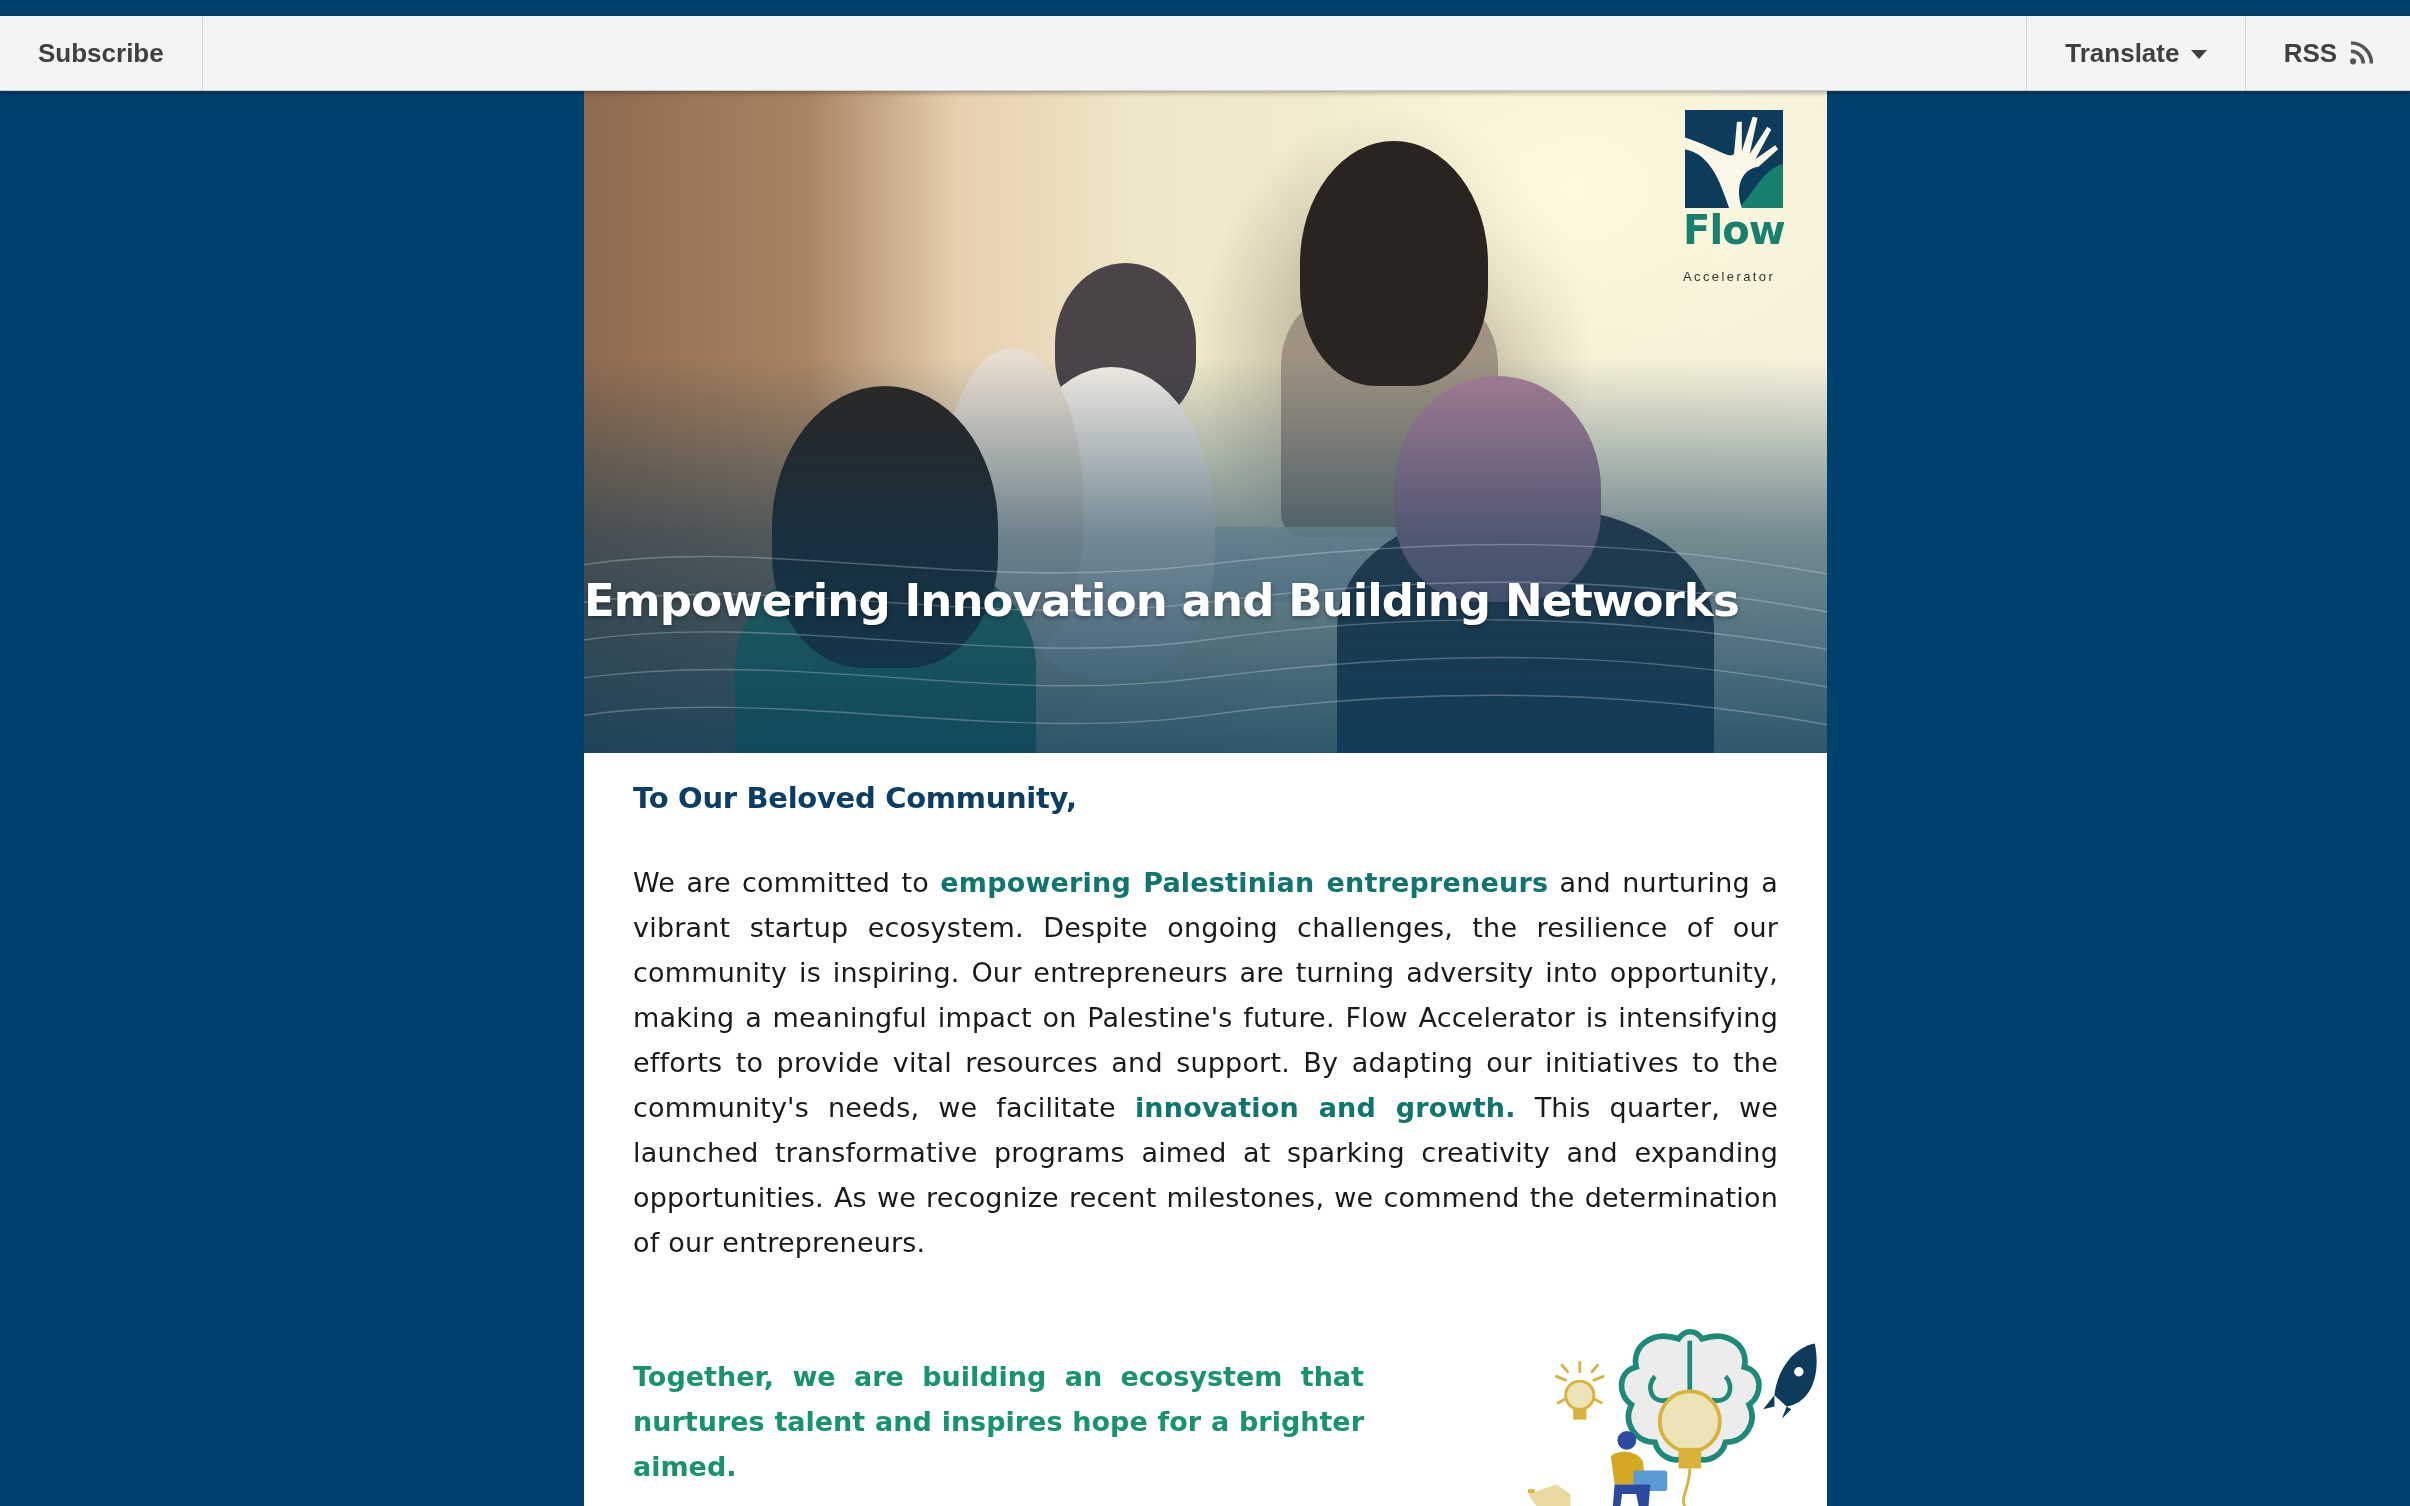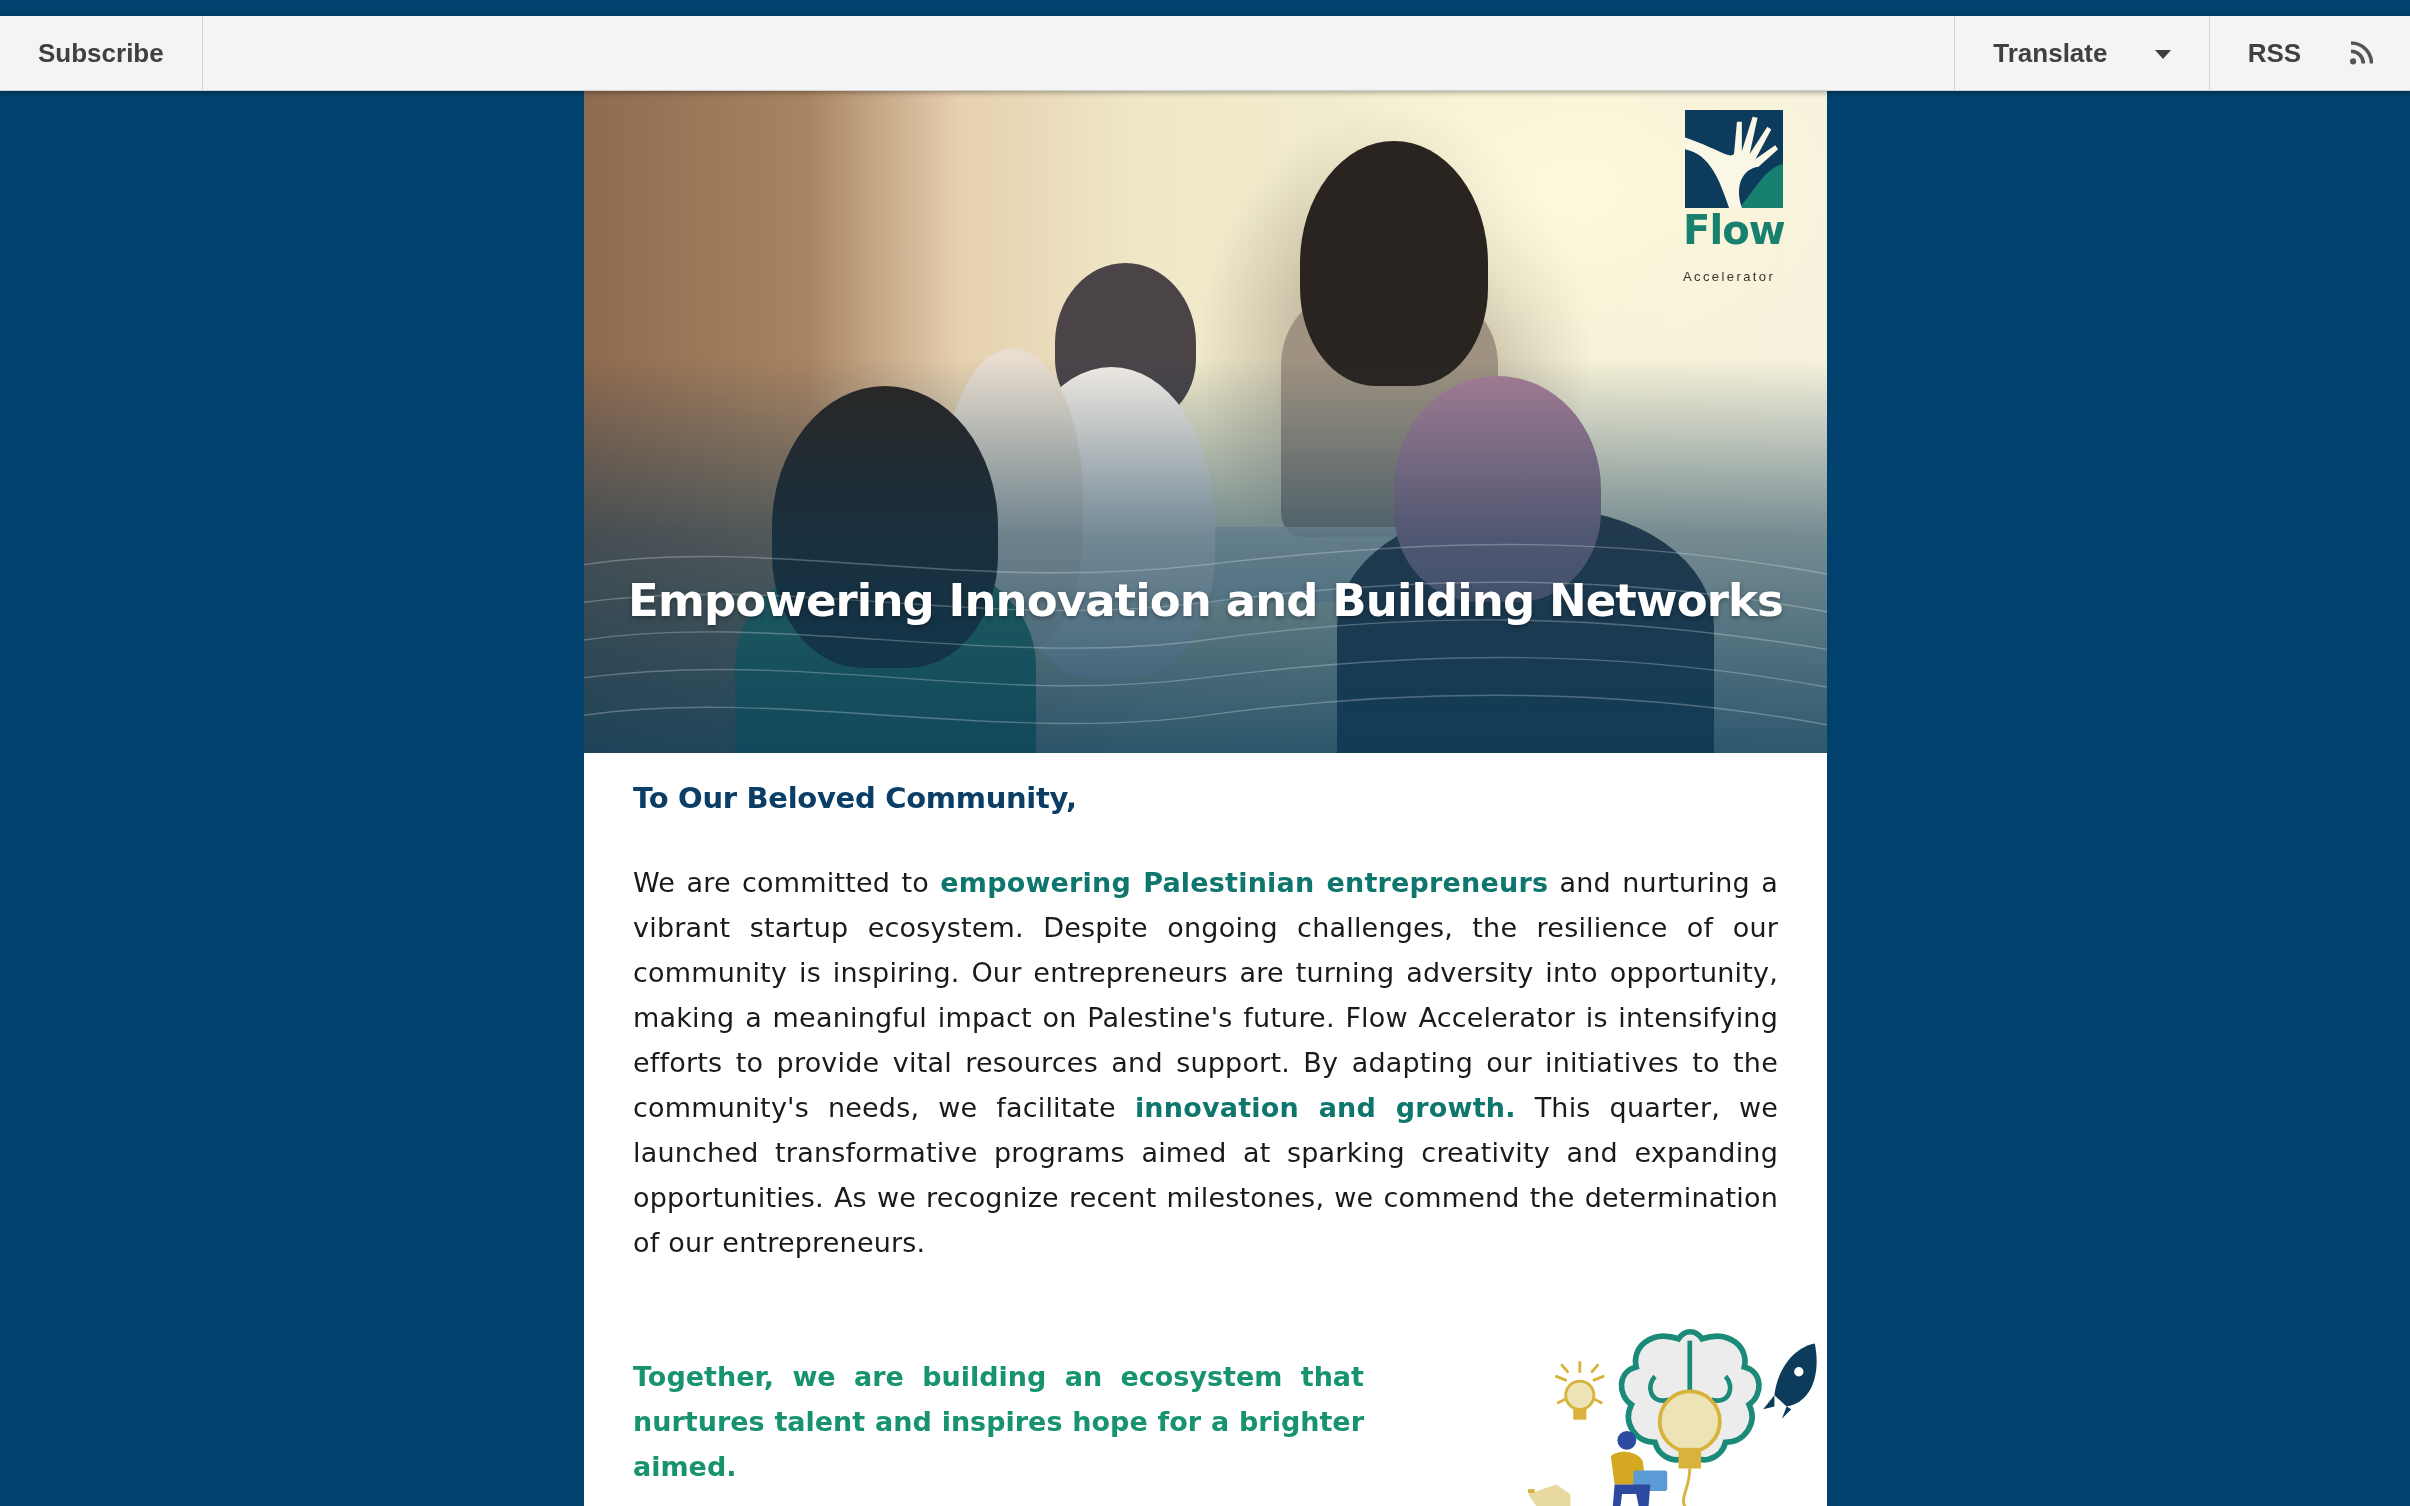--- a/index.html
+++ b/index.html
@@ -5,21 +5,21 @@
   * { box-sizing: border-box; margin: 0; padding: 0; }
   html, body { width: 2411px; height: 1507px; overflow: hidden; }
   body { background: #00416d; font-family: "Liberation Sans", sans-serif; position: relative; }
 
   
   .topbar { position: absolute; top: 16px; left: 0; width: 2411px; height: 75px; background: #f4f4f4;
             border-bottom: 0.9px solid #d0d0d0; box-shadow: 0 1.9px 5.6px rgba(0,0,0,0.35); z-index: 5; display: flex; }
   .nav-item { height: 75px; display: flex; align-items: center; padding: 0 38px; font-weight: bold;
               font-size: 26px; color: #404040; border-right: 1.9px solid #d4d4d4; cursor: pointer; }
   .nav-spacer { flex: 1; }
-  .nav-item.right { border-right: none; border-left: 1.9px solid #d4d4d4; gap: 36px; }
+  .nav-item.right { border-right: none; border-left: 1.9px solid #d4d4d4; }
   .caret { display: inline-block; width: 0; height: 0; border-left: 8.5px solid transparent; border-right: 8.5px solid transparent;
            border-top: 9.4px solid #404040; margin-left: 11.3px; margin-top: 1.9px; }
   .rss-icon { width: 24.5px; height: 24.5px; margin-left: 11.3px; }
 
   
   .column { position: absolute; left: 584px; top: 75px; width: 1243px; height: 1431px; background: #ffffff; }
 
   
   .hero { position: relative; width: 1243px; height: 678px; overflow: hidden;
           background:
@@ -33,21 +33,21 @@
   .hero .p3 { left: 424px; top: 292px; width: 207px; height: 311px; background: #f2ece4; }
   .hero .p4 { left: 471px; top: 188px; width: 141px; height: 160px; background: #4a4448; }
   .hero .p5 { left: 716px; top: 66px; width: 188px; height: 245px; background: #2a2420; }
   .hero .p5b { left: 697px; top: 217px; width: 217px; height: 245px; background: #9f9281; border-radius: 30% 30% 10% 10%; }
   .hero .p6 { left: 810px; top: 301px; width: 207px; height: 226px; background: #a67e95; }
   .hero .p6b { left: 753px; top: 433px; width: 377px; height: 264px; background: #3a3c44; border-radius: 45% 45% 0 0; }
   .hero .table { position: absolute; left: 367px; top: 452px; width: 471px; height: 75px; background: #c9cfd0; border-radius: 7.5px; opacity: 0.8; }
   .hero .shade { position: absolute; left: 0; right: 0; bottom: 0; height: 395px;
                  background: linear-gradient(180deg, rgba(10,50,80,0) 0%, rgba(10,55,85,0.55) 45%, rgba(10,60,90,0.85) 100%); }
   .hero .waves { position: absolute; left: 0; bottom: 0; width: 1243px; height: 226px; opacity: 0.25; }
-  .hero-title { position: absolute; left: 0; right: 0; top: 499px; text-align: center; color: #ffffff;
+  .hero-title { position: absolute; left: 0; right: 0; top: 499px; text-align: left; color: #ffffff;
                 font-family: "DejaVu Sans", sans-serif; font-size: 45px; font-weight: bold; letter-spacing: -0.9px;
                 text-shadow: 0 1.9px 5.6px rgba(0,0,0,0.35); }
 
   .logo { position: absolute; left: 1099px; top: 35px; width: 104px; }
   .logo-mark { width: 98px; height: 98px; display: block; margin-left: 1.9px; }
   .logo-word { font-family: "DejaVu Sans", sans-serif; font-size: 40px; font-weight: bold; color: #17806e; line-height: 1; margin-top: 1.9px; letter-spacing: -0.9px; }
   .logo-sub { font-family: Liberation Sans, sans-serif; font-size: 13px; color: #333; letter-spacing: 2.4px; margin-top: 19px; }
 
   
   .content { padding: 28px 49px 0 49px; }

